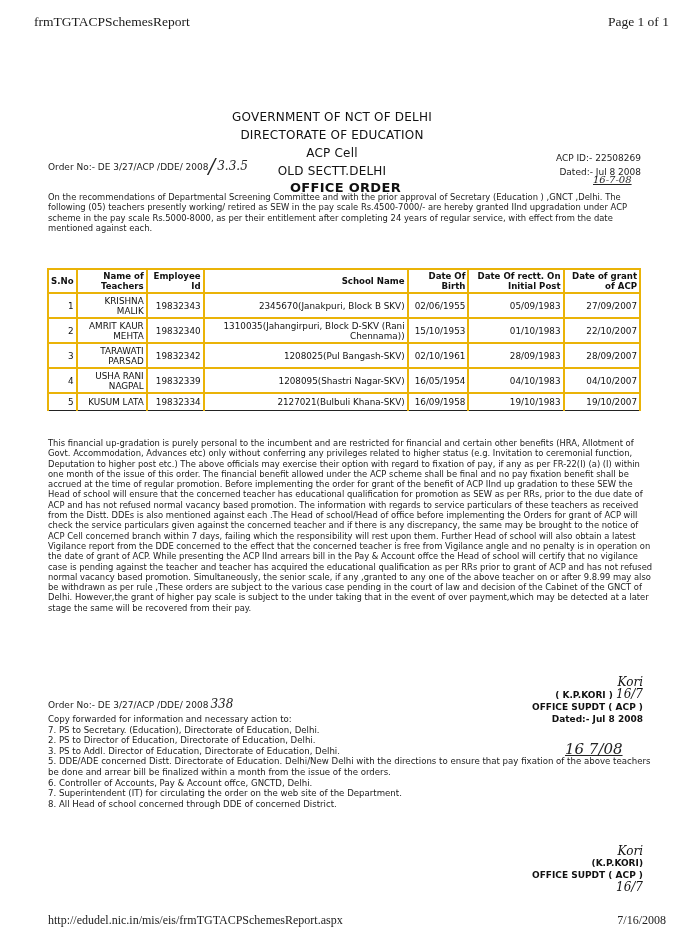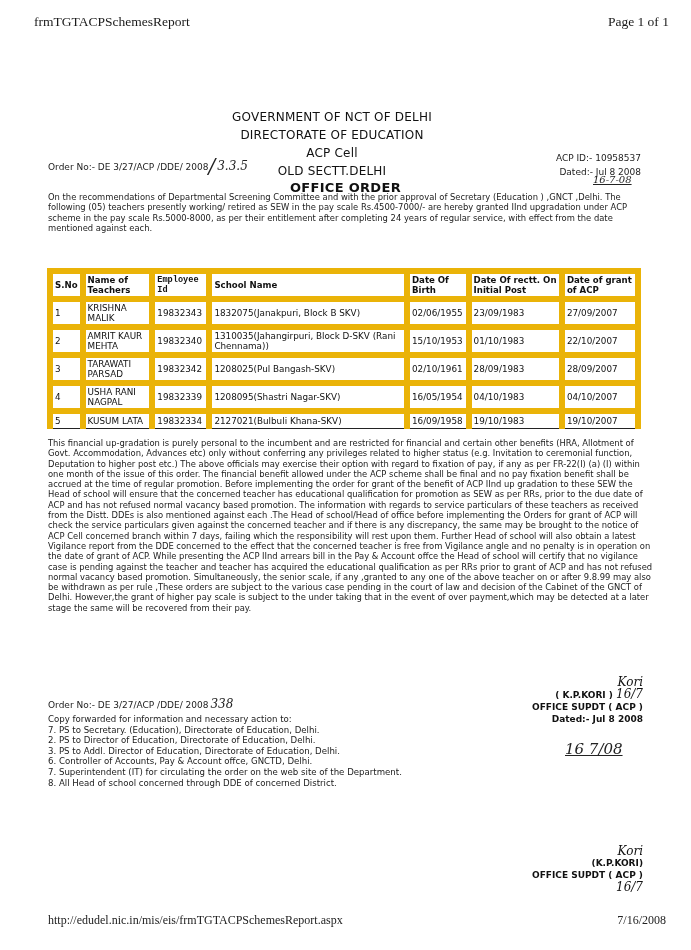--- a/index.html
+++ b/index.html
@@ -23,27 +23,27 @@
     .hand-date { position: absolute; font-family: "DejaVu Serif", serif; font-style: italic; color: #222; text-decoration: underline; }
     .hand-date-1 { top: 175px; left: 593px; font-size: 10px; line-height: 10px; }
 
     .office-order { position: absolute; top: 180px; left: 0; width: 691px; text-align: center;
       font-weight: bold; font-size: 13px; letter-spacing: 0.3px; }
 
     .para { position: absolute; left: 48px; width: 600px; font-size: 8.4px; line-height: 10.3px; color: #1a1a1a; }
     .para-intro { top: 192px; }
 
     table.teachers { position: absolute; top: 268px; left: 47px; width: 594px; border-collapse: collapse; font-size: 8.8px; }
-    table.teachers th, table.teachers td { border: 6px solid #eab308; padding: 1px 2px; text-align: left; vertical-align: middle; }
+    table.teachers th, table.teachers td { border: 2px solid #eab308; padding: 1px 2px; text-align: right; vertical-align: middle; }
     table.teachers th { font-weight: bold; font-size: 8.6px; line-height: 10px; height: 24px; }
     table.teachers td { height: 25px; line-height: 10px; }
     table.teachers tr.last td { height: 17px; border-bottom: 1px solid #222; }
     .c-sno { width: 28px; }
     .c-name { width: 76px; margin-left: 31px; }
-    .c-emp { width: 58px; font-family: Liberation Mono, monospace; }
+    .c-emp { width: 58px; }
     .c-school { width: 232px; }
     .c-dob { width: 62px; }
     .c-rectt { width: 106px; }
     .c-grant { width: 82px; }
 
     .para-body { top: 438px; width: 606px; }
 
     .sign-block { position: absolute; right: 48px; font-size: 9px; font-weight: bold; text-align: right; line-height: 12px; }
     .sign-block-1 { top: 676px; }
     .sign-block-2 { top: 845px; }
@@ -72,21 +72,21 @@
   <div>DIRECTORATE OF EDUCATION</div>
   <div>ACP Cell</div>
   <div>OLD SECTT.DELHI</div>
 </div>
 
 <div class="order-no">
   <span>Order No:- DE 3/27/ACP /DDE/ 2008</span><span class="slash">/</span><span class="hand">3.3.5</span>
 </div>
 
 <div class="acp-meta">
-  <div>ACP ID:- 10958537</div>
+  <div>ACP ID:- 22508269</div>
   <div>Dated:- Jul 8 2008</div>
 </div>
 <div class="hand-date hand-date-1">16-7-08</div>
 
 <div class="office-order">OFFICE ORDER</div>
 
 <p class="para para-intro">On the recommendations of Departmental Screening Committee and with the prior approval of Secretary (Education ) ,GNCT ,Delhi. The following (05) teachers presently working/ retired as SEW in the pay scale Rs.4500-7000/- are hereby granted IInd upgradation under ACP scheme in the pay scale Rs.5000-8000, as per their entitlement after completing 24 years of regular service, with effect from the date mentioned against each.</p>
 
 <table class="teachers">
   <thead>
@@ -98,23 +98,23 @@
       <th class="c-dob">Date Of Birth</th>
       <th class="c-rectt">Date Of rectt. On Initial Post</th>
       <th class="c-grant">Date of grant of ACP</th>
     </tr>
   </thead>
   <tbody>
     <tr>
       <td>1</td>
       <td>KRISHNA MALIK</td>
       <td>19832343</td>
-      <td>1832075(Janakpuri, Block B SKV)</td>
+      <td>2345670(Janakpuri, Block B SKV)</td>
       <td>02/06/1955</td>
-      <td>23/09/1983</td>
+      <td>05/09/1983</td>
       <td>27/09/2007</td>
     </tr>
     <tr>
       <td>2</td>
       <td>AMRIT KAUR MEHTA</td>
       <td>19832340</td>
       <td>1310035(Jahangirpuri, Block D-SKV (Rani Chennama))</td>
       <td>15/10/1953</td>
       <td>01/10/1983</td>
       <td>22/10/2007</td>
@@ -162,20 +162,21 @@
   <span>Order No:- DE 3/27/ACP /DDE/ 2008</span><span class="hand">338</span>
 </div>
 
 <div class="hand-date hand-date-2">16 7/08</div>
 
 <div class="copy-list">
   <div>Copy forwarded for information and necessary action to:</div>
   <div>7. PS to Secretary. (Education), Directorate of Education, Delhi.</div>
   <div>2. PS to Director of Education, Directorate of Education, Delhi.</div>
   <div>3. PS to Addl. Director of Education, Directorate of Education, Delhi.</div>
+  <div>5. DDE/ADE concerned Distt. Directorate of Education. Delhi/New Delhi with the directions to ensure that pay fixation of the above teachers be done and arrear bill be finalized within a month from the issue of the orders.</div>
   <div>6. Controller of Accounts, Pay &amp; Account offce, GNCTD, Delhi.</div>
   <div>7. Superintendent (IT) for circulating the order on the web site of the Department.</div>
   <div>8. All Head of school concerned through DDE of concerned District.</div>
 </div>
 
 <div class="sign-block sign-block-2">
   <div class="sig-scribble">Kori</div>
   <div>(K.P.KORI)</div>
   <div>OFFICE SUPDT ( ACP )</div>
   <div class="sig-scribble">16/7</div>

